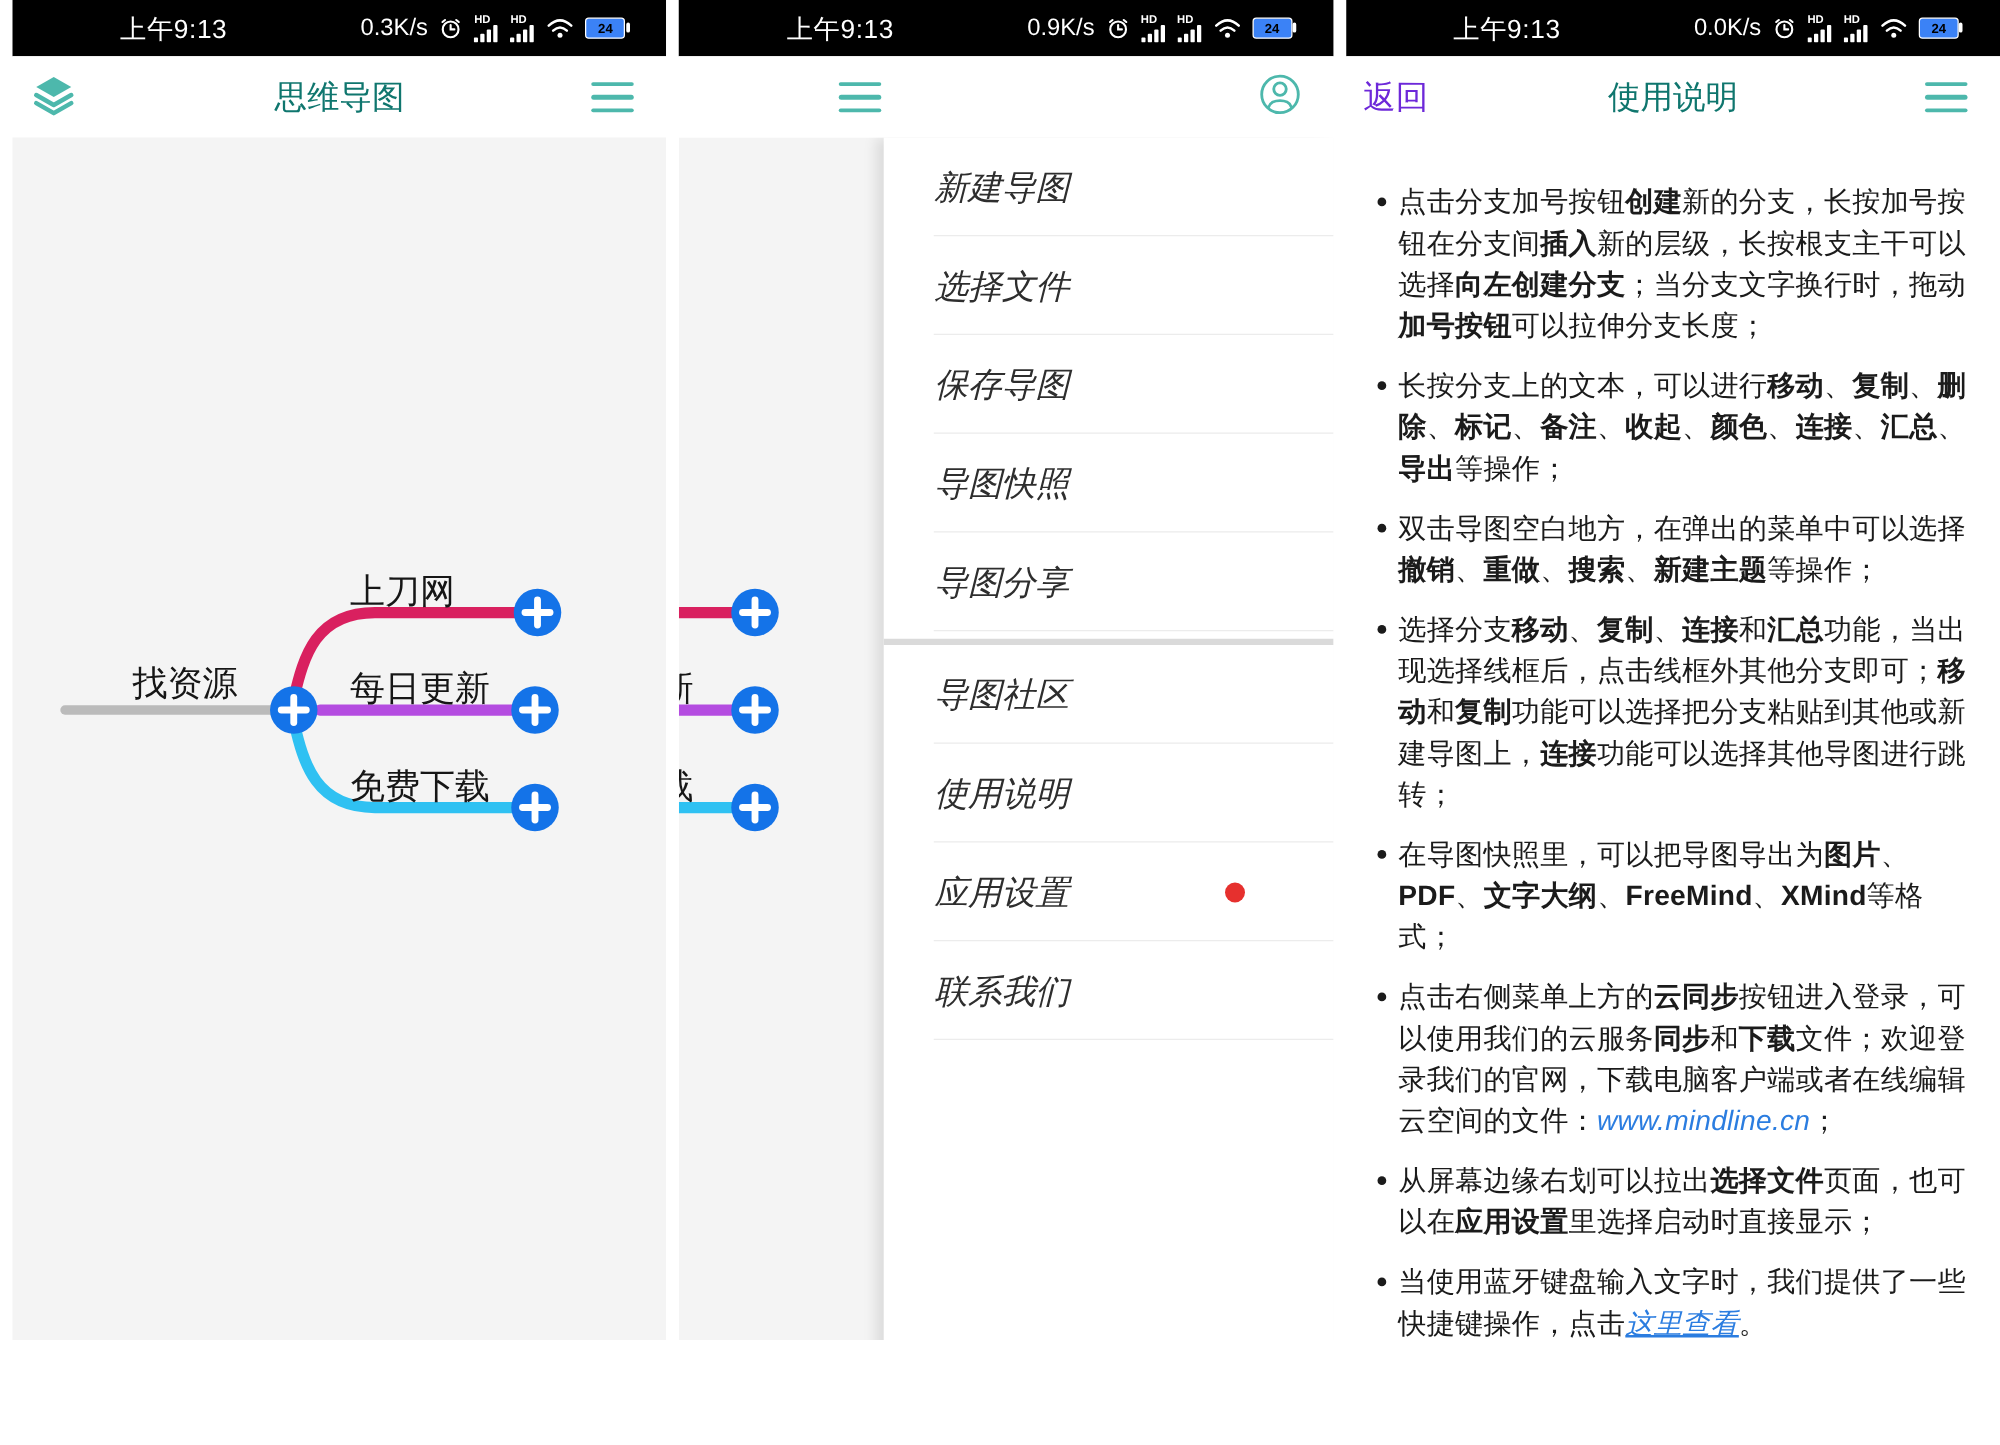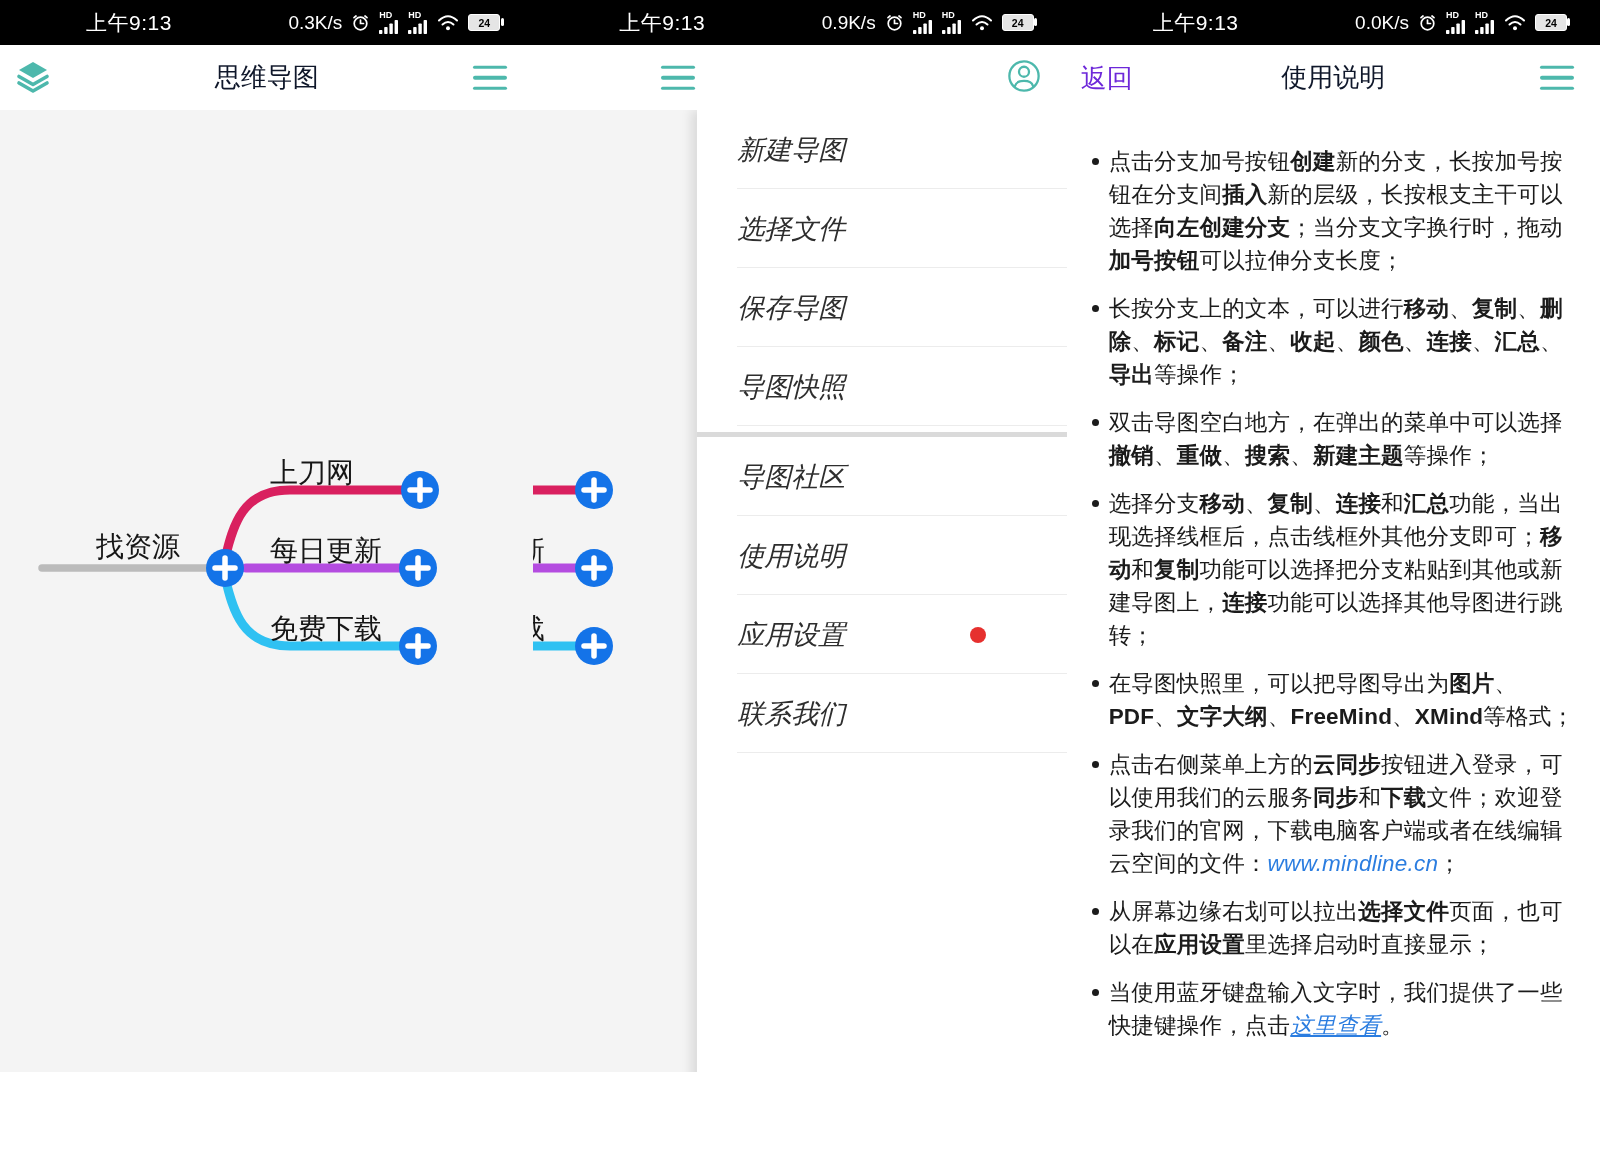--- a/index.html
+++ b/index.html
@@ -1,34 +1,34 @@
 <!DOCTYPE html>
 <html><head>
 <meta charset="utf-8">
 <style>
   html,body{margin:0;padding:0;}
   body{width:1600px;height:1156px;font-family:"Liberation Sans","DejaVu Sans",sans-serif;background:#fff;}
   .screen{display:flex;width:1600px;height:1156px;overflow:hidden;}
-  .panel{width:533.33px;height:1072px;position:relative;overflow:hidden;background:#fff;}
+  .panel{width:533.33px;height:1072px;position:relative;overflow:hidden;background:#fff;padding-left:10px;}
 
   
   .statusbar{height:45px;background:#000;color:#fff;display:flex;align-items:center;justify-content:space-between;}
   .time{font-size:21px;font-weight:500;margin-left:86px;letter-spacing:.5px;}
   .sright{display:flex;align-items:center;gap:9px;margin-right:33px;}
   .speed{font-size:19px;font-weight:500;}
   .sicon{display:block;}
   .signal{display:inline-flex;flex-direction:column;align-items:flex-start;line-height:0;}
   .hd{font-style:normal;font-size:9px;font-weight:700;line-height:9px;letter-spacing:0;}
-  .batt{width:30px;height:15px;border:1.5px solid #fff;border-radius:3px;background:#e5e5e5;color:#000;
+  .batt{width:30px;height:15px;border:1.5px solid #fff;border-radius:3px;background:#3b82f6;color:#000;
         font-size:10.5px;font-weight:700;display:flex;align-items:center;justify-content:center;position:relative;}
   .batt::after{content:"";position:absolute;right:-4.5px;top:3px;width:3px;height:8px;background:#fff;border-radius:1.5px;}
 
   
   .appbar{height:65px;background:#fff;position:relative;display:flex;align-items:center;}
-  .apptitle{position:absolute;left:0;right:0;text-align:center;font-size:26px;font-weight:500;color:#0f172a;}
+  .apptitle{position:absolute;left:0;right:0;text-align:center;font-size:26px;font-weight:500;color:#0f766e;}
   .hamburger{position:absolute;right:26px;top:50%;transform:translateY(-50%);width:34px;cursor:pointer;}
   .hamburger i{display:block;height:3.5px;border-radius:2px;background:#4db8ac;margin:7px 0;}
   .leftpad{position:absolute;left:14px;top:50%;transform:translateY(-50%);}
   .backbtn{color:#6d28d9;font-size:26px;}
   .ham-p2{left:128px;right:auto;}
   .account{position:absolute;right:26px;top:50%;transform:translateY(-50%);}
 
   
   .content{height:1020px;position:relative;overflow:hidden;}
   .graybg{background:#f4f4f4;}
@@ -279,20 +279,23 @@
             </li>
             <li class="menu-item">
               <span>选择文件</span>
             </li>
             <li class="menu-item">
               <span>保存导图</span>
             </li>
             <li class="menu-item">
               <span>导图快照</span>
             </li>
+            <li class="menu-item">
+              <span>导图分享</span>
+            </li>
           </ul>
         <div class="group-sep"></div>
         <ul class="menu">
             <li class="menu-item">
               <span>导图社区</span>
             </li>
             <li class="menu-item">
               <span>使用说明</span>
             </li>
             <li class="menu-item">

